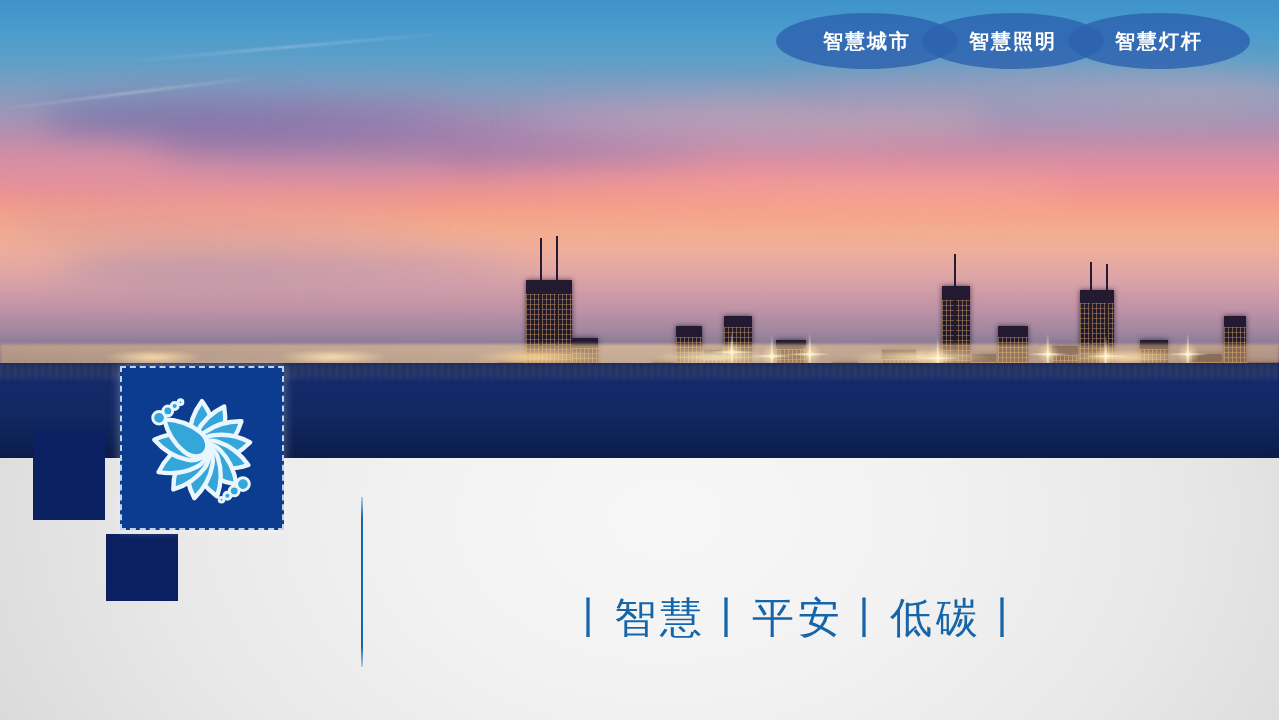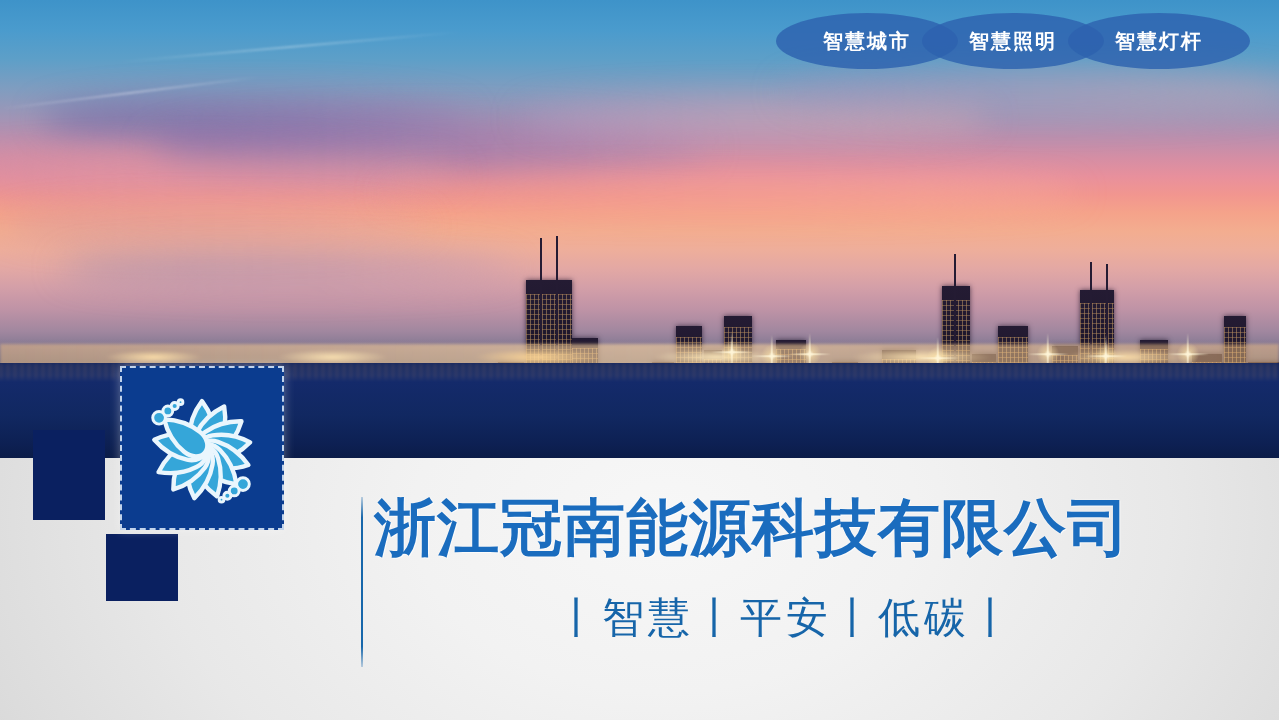--- a/index.html
+++ b/index.html
@@ -253,21 +253,21 @@
     font-weight: bold;
     font-size: 62px;
     line-height: 1.05;
     color: #1a6cbe;
     letter-spacing: 1px;
     white-space: nowrap;
     text-shadow: 0 0 2px rgba(255,255,255,.9), 1px 1px 0 rgba(255,255,255,.6);
   }
   .subtitle {
     position: absolute;
-    left: 556px; top: 596px;
+    left: 568px; top: 596px;
     font-family: "DejaVu Sans", "Liberation Sans", sans-serif;
     font-weight: normal;
     font-size: 42px;
     line-height: 1.05;
     color: #1665a9;
     letter-spacing: 4px;
     white-space: nowrap;
   }
 </style>
 </head>
@@ -416,16 +416,15 @@
           <circle cx="42" cy="35" r="6.5"></circle>
           <circle cx="33" cy="42" r="5"></circle>
           <circle cx="26" cy="47" r="3.6"></circle>
           <circle cx="20" cy="51" r="2.4"></circle>
         </g>
       </g>
     </svg>
   </div>
 
   <div class="title-rule"></div>
-  <div class="title">浙江冠南能源科技有限公司</div>
   <div class="subtitle">丨智慧丨平安丨低碳丨</div>
 
 </div>
 
 </body></html>

